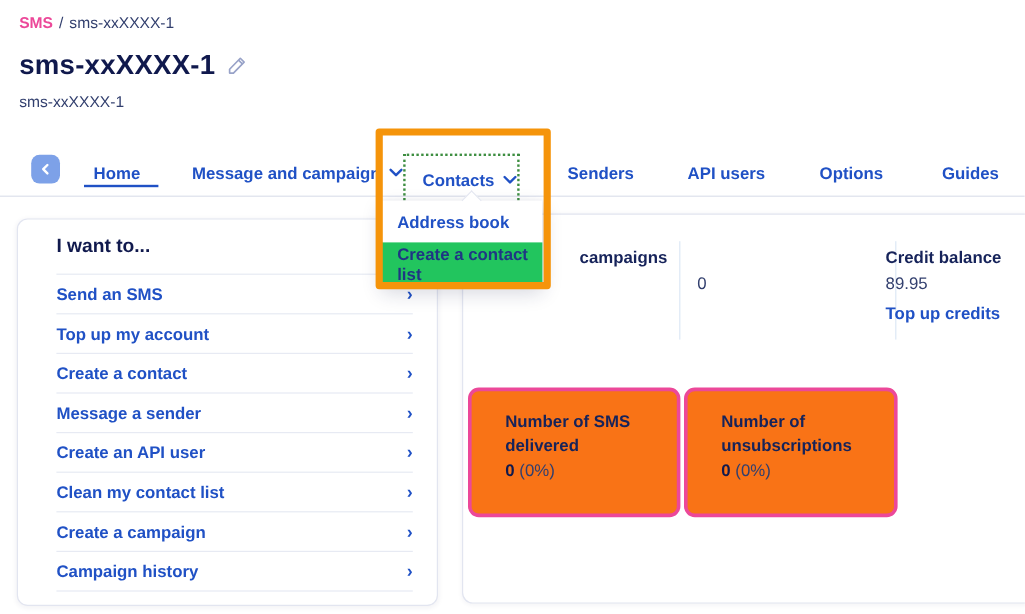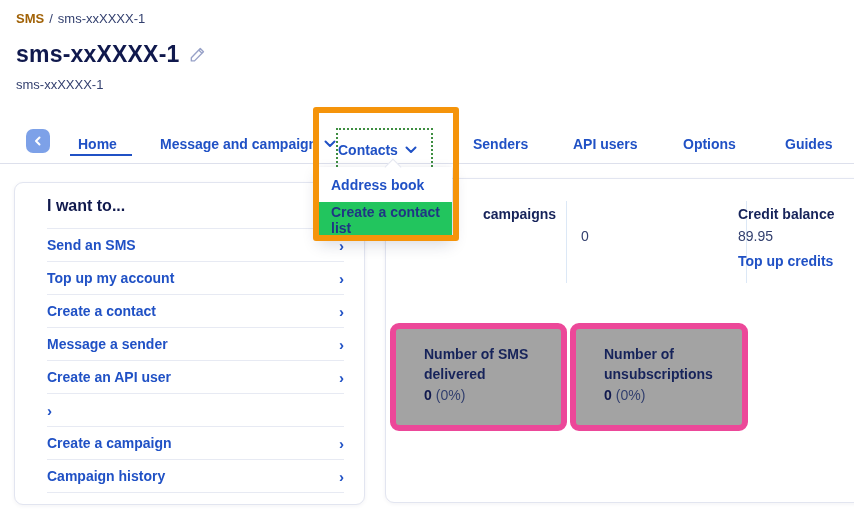--- a/index.html
+++ b/index.html
@@ -2,42 +2,42 @@
 <html><head>
 <meta charset="utf-8">
 <style>
   * { margin:0; padding:0; box-sizing:border-box; }
   html,body { width:854px; height:512px; background:#ffffff; overflow:hidden;
     font-family:"Liberation Sans","DejaVu Sans",sans-serif; }
   .page { position:relative; width:854px; height:512px; background:#fff; }
 
   
   .breadcrumb { position:absolute; left:16px; top:11px; font-size:13px; color:#323f6e; }
-  .breadcrumb .bc-root { color:#a16207; font-weight:700; text-decoration:none; cursor:pointer; }
+  .breadcrumb .bc-root { color:#ec4899; font-weight:700; text-decoration:none; cursor:pointer; }
   .breadcrumb .bc-sep { margin:0 5px; color:#323f6e; }
   .page-title { position:absolute; left:16px; top:41px; font-size:23px; font-weight:800;
     color:#10194d; letter-spacing:.2px; display:flex; align-items:center; }
   .edit-btn { margin-left:9px; background:none; border:none; cursor:pointer; display:inline-flex; }
   .subtitle { position:absolute; left:16px; top:77px; font-size:13px; color:#323f6e; }
 
   
   .tab-divider { position:absolute; left:0; top:163px; width:854px; height:1px; background:#dde0ec; }
   .back-btn { position:absolute; left:26px; top:129px; width:24px; height:24px; border:none;
     border-radius:7px; background:#7da1e8; cursor:pointer; display:flex; align-items:center; justify-content:center; }
   .tab { position:absolute; top:136px; font-size:14px; font-weight:700; color:#2051c5;
     cursor:pointer; display:flex; align-items:center; gap:7px; white-space:nowrap; }
   .tab-home { left:78px; }
   .home-underline { position:absolute; left:70px; top:154px; width:62px; height:2px; background:#2051c5; }
   .tab-mc { left:160px; }
   .tab-senders { left:473px; }
   .tab-api { left:573px; }
   .tab-options { left:683px; }
   .tab-guides { left:785px; }
   .contacts-focus { position:absolute; left:336px; top:128px; width:97px; height:43px;
-    border:2px dotted #3e8e41; display:flex; align-items:center; justify-content:flex-start; z-index:40; }
+    border:2px dotted #3e8e41; display:flex; align-items:center; justify-content:flex-end; z-index:40; }
   .contacts-focus .tab { position:static; }
 
   
   .want-card { position:absolute; left:14px; top:182px; width:351px; height:323px;
     background:#fff; border:1px solid #e2e5f0; border-radius:9px; box-shadow:0 1px 4px rgba(30,40,90,.06);
     padding:14px 20px 0 32px; }
   .want-title { font-size:16px; font-weight:700; color:#10194d; padding-bottom:13px;
     border-bottom:1px solid #e7eaf3; }
   .want-row { height:33px; display:flex; align-items:center; justify-content:space-between;
     border-bottom:1px solid #e7eaf3; cursor:pointer; }
@@ -49,22 +49,22 @@
     background:#fff; border:1px solid #e2e5f0; border-radius:9px; box-shadow:0 1px 4px rgba(30,40,90,.06); }
   .stat-label { position:absolute; top:27px; font-size:14px; font-weight:700; color:#16235a; }
   .stat-value { position:absolute; top:49px; font-size:14px; color:#323f6e; }
   .stat-link { position:absolute; top:74px; font-size:14px; font-weight:700; color:#2051c5; cursor:pointer; }
   .stat-sep { position:absolute; top:22px; width:1px; height:82px; background:#dce8f6; }
   .sep-1 { left:180px; } .sep-2 { left:360px; }
   .lab-campaigns { left:78px;margin-left:19px; }
   .lab-sms-sent, .val-sms-sent { left:195px; }
   .lab-credit, .val-credit, .link-credit { left:352px; }
 
-  .tile { position:absolute; top:144px; height:108px; background:#a3a3a3;
-    border:6px solid #ec4899; border-radius:9px; padding:15px 20px 0 28px; }
+  .tile { position:absolute; top:144px; height:108px; background:#f97316;
+    border:3px solid #ec4899; border-radius:9px; padding:15px 20px 0 28px; }
   .tile-1 { left:4px;  width:177px; }
   .tile-2 { left:184px; width:178px; }
   .tile .t-label { font-size:14px; font-weight:700; color:#16235a; line-height:20px; }
   .tile .t-value { font-size:14px; color:#323f6e; line-height:22px; }
   .tile .t-value b { color:#10194d; font-weight:800; margin-right:4px; }
 
   
   .dropdown { position:absolute; left:318px; top:167px; width:134px; z-index:50;
     background:#fff; border-radius:0 0 4px 4px; box-shadow:0 7px 16px rgba(25,35,80,.18), 0 1px 3px rgba(25,35,80,.12); }
   .dd-caret { position:absolute; left:387px; top:161px; width:12px; height:12px; background:#fff;
@@ -155,20 +155,21 @@
     </div>
     <div class="want-row">
       <span class="lbl">Message a sender</span>
       <span class="chev">›</span>
     </div>
     <div class="want-row">
       <span class="lbl">Create an API user</span>
       <span class="chev">›</span>
     </div>
     <div class="want-row">
+      <span class="lbl">Clean my contact list</span>
       <span class="chev">›</span>
     </div>
     <div class="want-row">
       <span class="lbl">Create a campaign</span>
       <span class="chev">›</span>
     </div>
     <div class="want-row">
       <span class="lbl">Campaign history</span>
       <span class="chev">›</span>
     </div>

